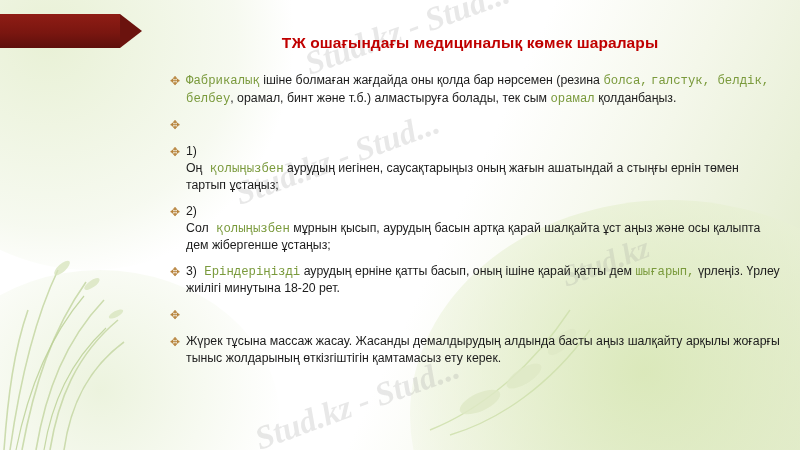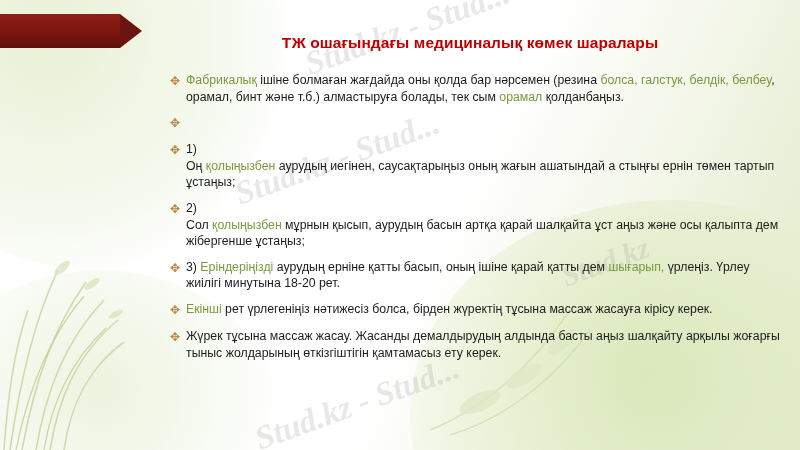--- a/index.html
+++ b/index.html
@@ -135,21 +135,21 @@
     font-size: 12px;
     line-height: 17px;
     padding-top: 1px;
   }
   .bullet-text {
     flex: 1 1 auto;
     font-size: 12.3px;
     line-height: 16.6px;
     color: #1c1c1c;
   }
-  .grn { color: #7a9a3c; }
+  .grn { color: #7a9a3c; font-family: Liberation Mono, monospace; }
 </style>
 </head>
 <body>
 
 <div class="slide">
 
   <div class="wash-tl"></div>
   <div class="wash-br"></div>
   <div class="wash-bl"></div>
 
@@ -209,20 +209,19 @@
       <div class="bullet-row">
         <span class="bullet-mark">✥</span>
         <div class="bullet-text"><span>2)</span><br><span>Сол</span><span class="grn">  қолыңызбен</span><span> мұрнын қысып, аурудың  басын артқа қарай шалқайта  ұст аңыз және осы қалыпта дем  жібергенше ұстаңыз;</span></div>
       </div>
       <div class="bullet-row">
         <span class="bullet-mark">✥</span>
         <div class="bullet-text"><span>3)</span><span class="grn">  Еріндеріңізді</span><span>  аурудың ерніне қатты басып,  оның ішіне қарай қатты дем </span><span class="grn">шығарып,</span><span> үрлеңіз. Үрлеу жиілігі  минутына 18-20 рет.</span></div>
       </div>
       <div class="bullet-row">
         <span class="bullet-mark">✥</span>
-        <div class="bullet-text"><span class="grn">Екінші</span><span>  рет үрлегеніңіз нәтижесіз болса, бірден жүректің тұсына массаж жасауға  кірісу керек.</span></div>
       </div>
       <div class="bullet-row">
         <span class="bullet-mark">✥</span>
         <div class="bullet-text"><span>Жүрек тұсына массаж жасау. Жасанды демалдырудың алдында басты аңыз шалқайту арқылы жоғарғы тыныс жолдарының өткізгіштігін қамтамасыз ету керек.</span></div>
       </div>
     </div>
 </div>
 
 </body></html>

